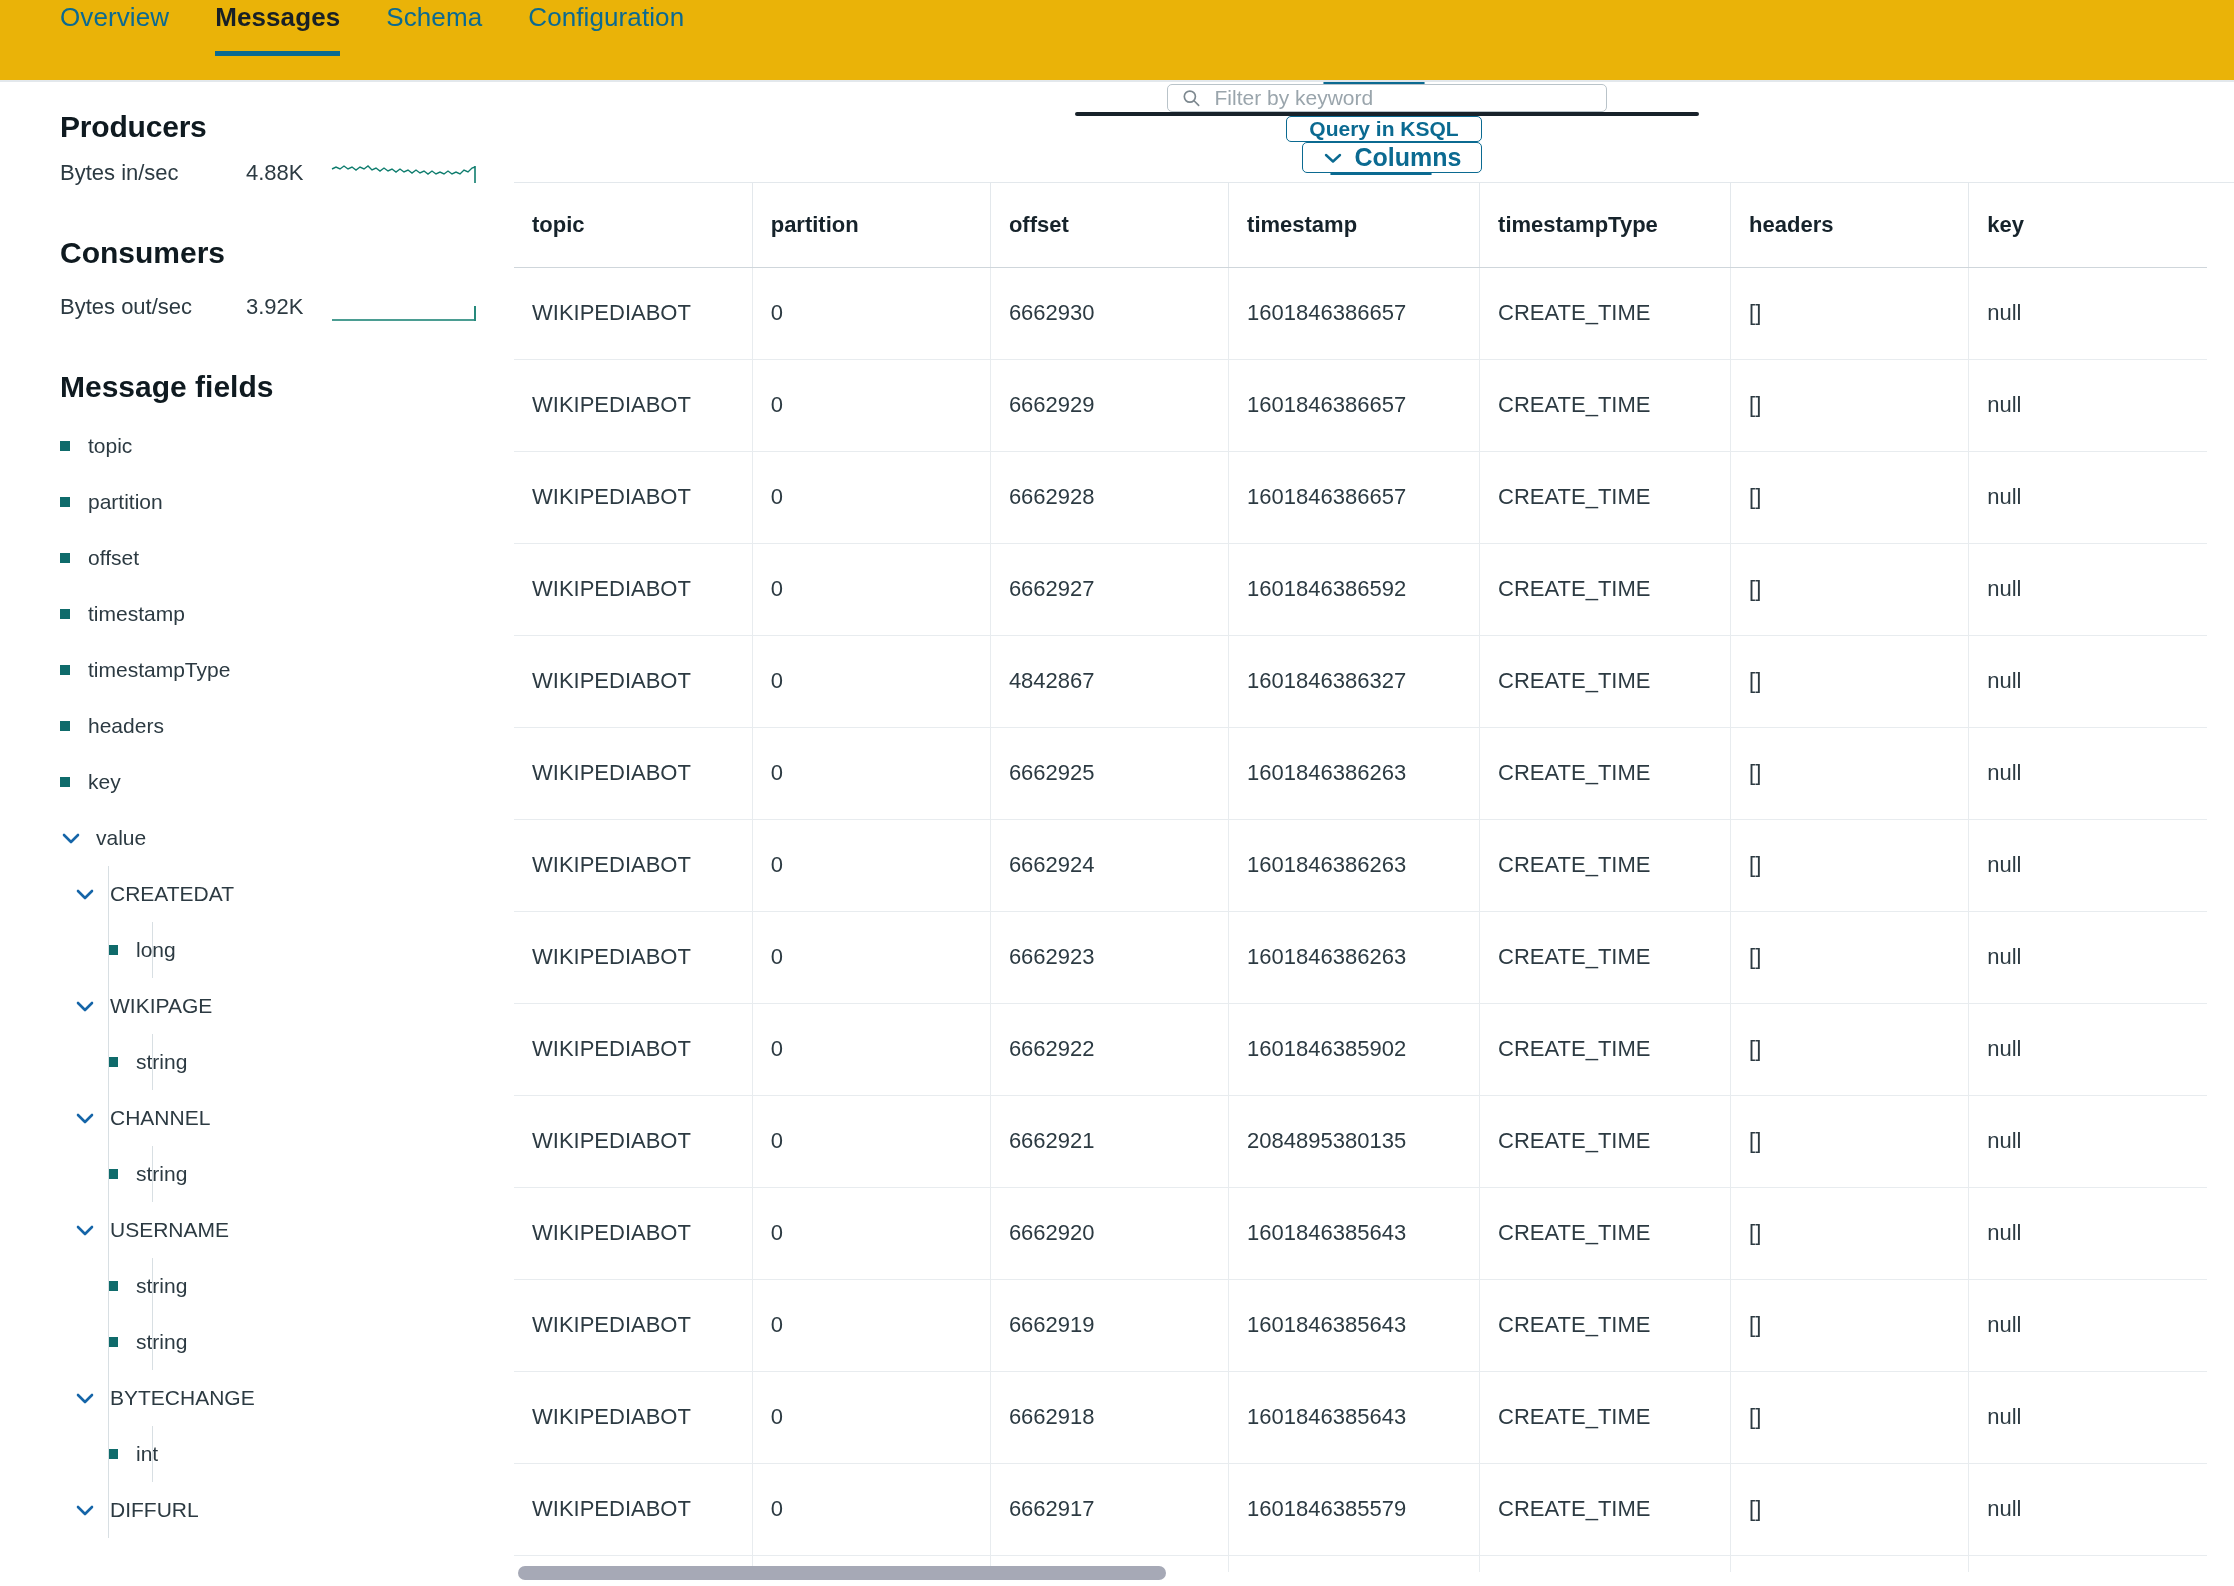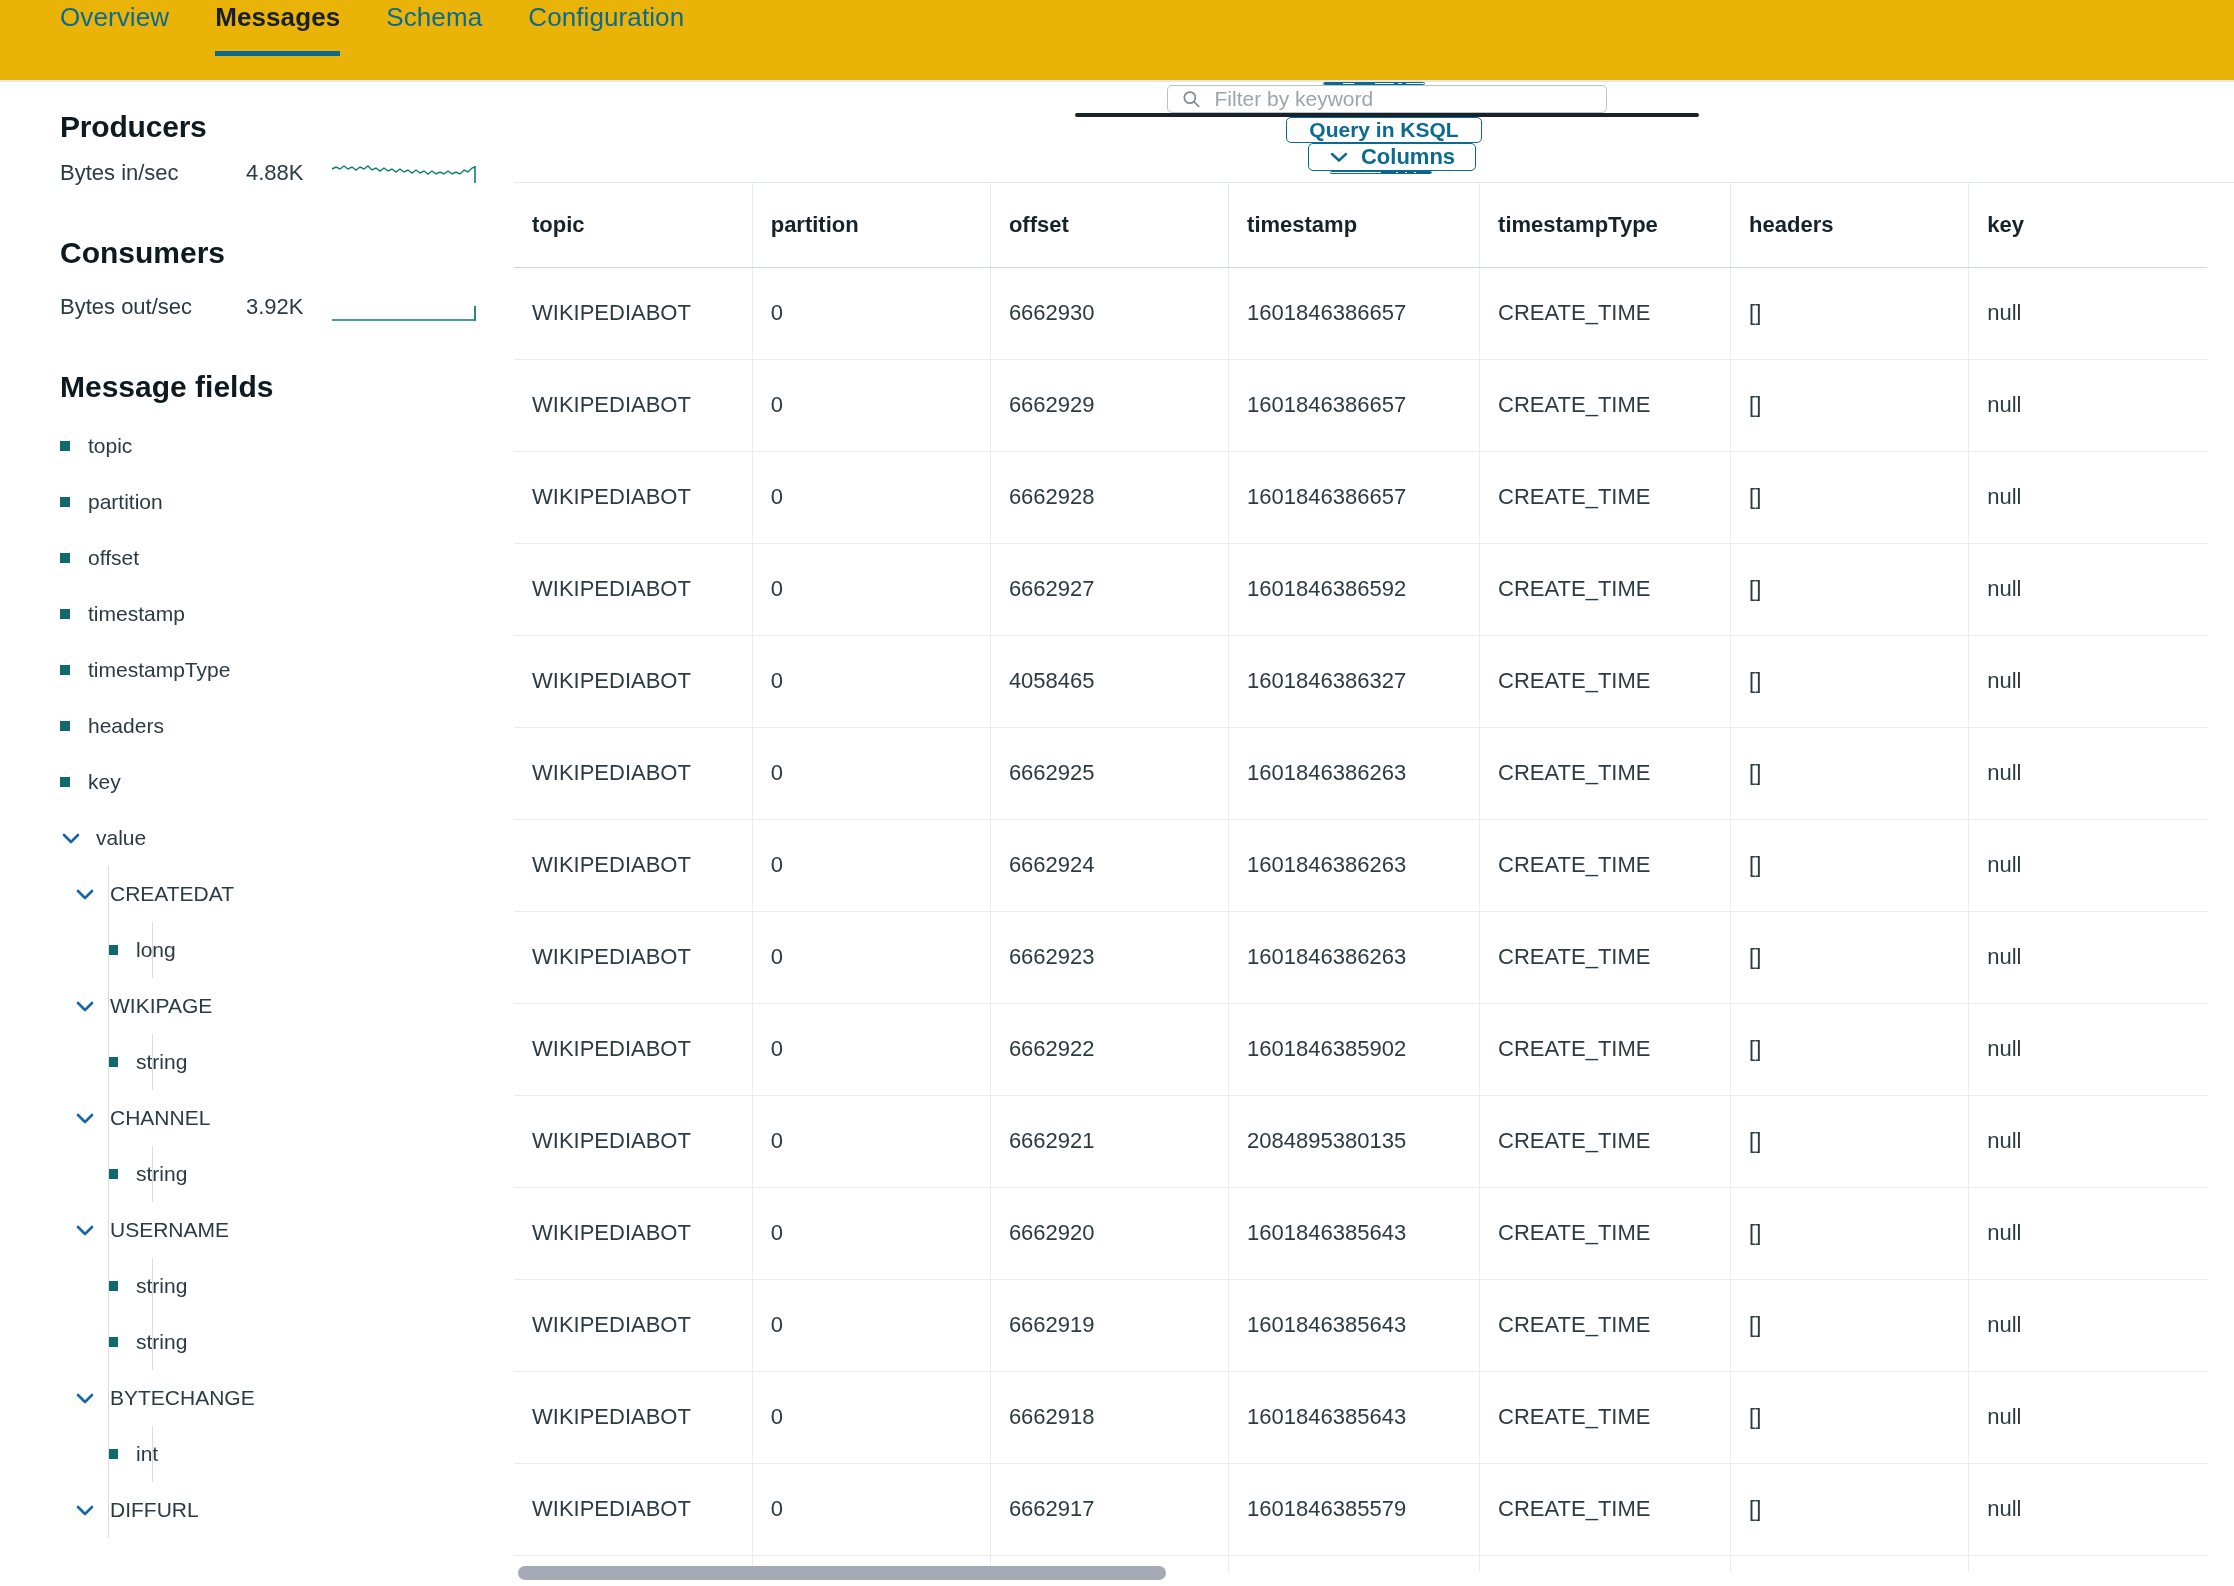--- a/index.html
+++ b/index.html
@@ -101,21 +101,21 @@
   .offsetinput input::placeholder { color: #8d979e; }
 
   .btn-outline {
     margin-left: 20px; height: 52px; border: 1px solid #0b6a91; border-radius: 5px;
     background: #fff; color: #0b6a91; font-size: 21px; font-weight: 700;
     display: flex; align-items: center; padding: 0 22px; cursor: pointer; white-space: nowrap;
     font-family: "Liberation Sans", sans-serif;
   }
   .btn-columns {
     margin-left: 36px; height: 52px; border: 1px solid #0b6a91; border-radius: 5px;
-    background: #fff; color: #0b6a91; font-size: 22px; font-weight: 700;
+    background: #fff; color: #0b6a91; font-size: 25px; font-weight: 700;
     display: flex; align-items: center; gap: 12px; padding: 0 20px; cursor: pointer;
     font-family: "Liberation Sans", sans-serif;
   }
   .viewtoggle {
     margin-left: 14px; height: 52px; display: flex; border: 1px solid #0b6a91;
     border-radius: 5px; overflow: hidden;
   }
   .vt-btn { width: 50px; display: flex; align-items: center; justify-content: center; cursor: pointer; }
   .vt-rows { background: #fff; }
   .vt-split { background: #155a86; }
@@ -409,21 +409,21 @@
             <td class="c-part">0</td>
             <td class="c-off">6662927</td>
             <td class="c-ts">1601846386592</td>
             <td class="c-tst">CREATE_TIME</td>
             <td class="c-hdr">[]</td>
             <td class="c-key">null</td>
           </tr>
           <tr>
             <td class="c-topic">WIKIPEDIABOT</td>
             <td class="c-part">0</td>
-            <td class="c-off">4058465</td>
+            <td class="c-off">4842867</td>
             <td class="c-ts">1601846386327</td>
             <td class="c-tst">CREATE_TIME</td>
             <td class="c-hdr">[]</td>
             <td class="c-key">null</td>
           </tr>
           <tr>
             <td class="c-topic">WIKIPEDIABOT</td>
             <td class="c-part">0</td>
             <td class="c-off">6662925</td>
             <td class="c-ts">1601846386263</td>

